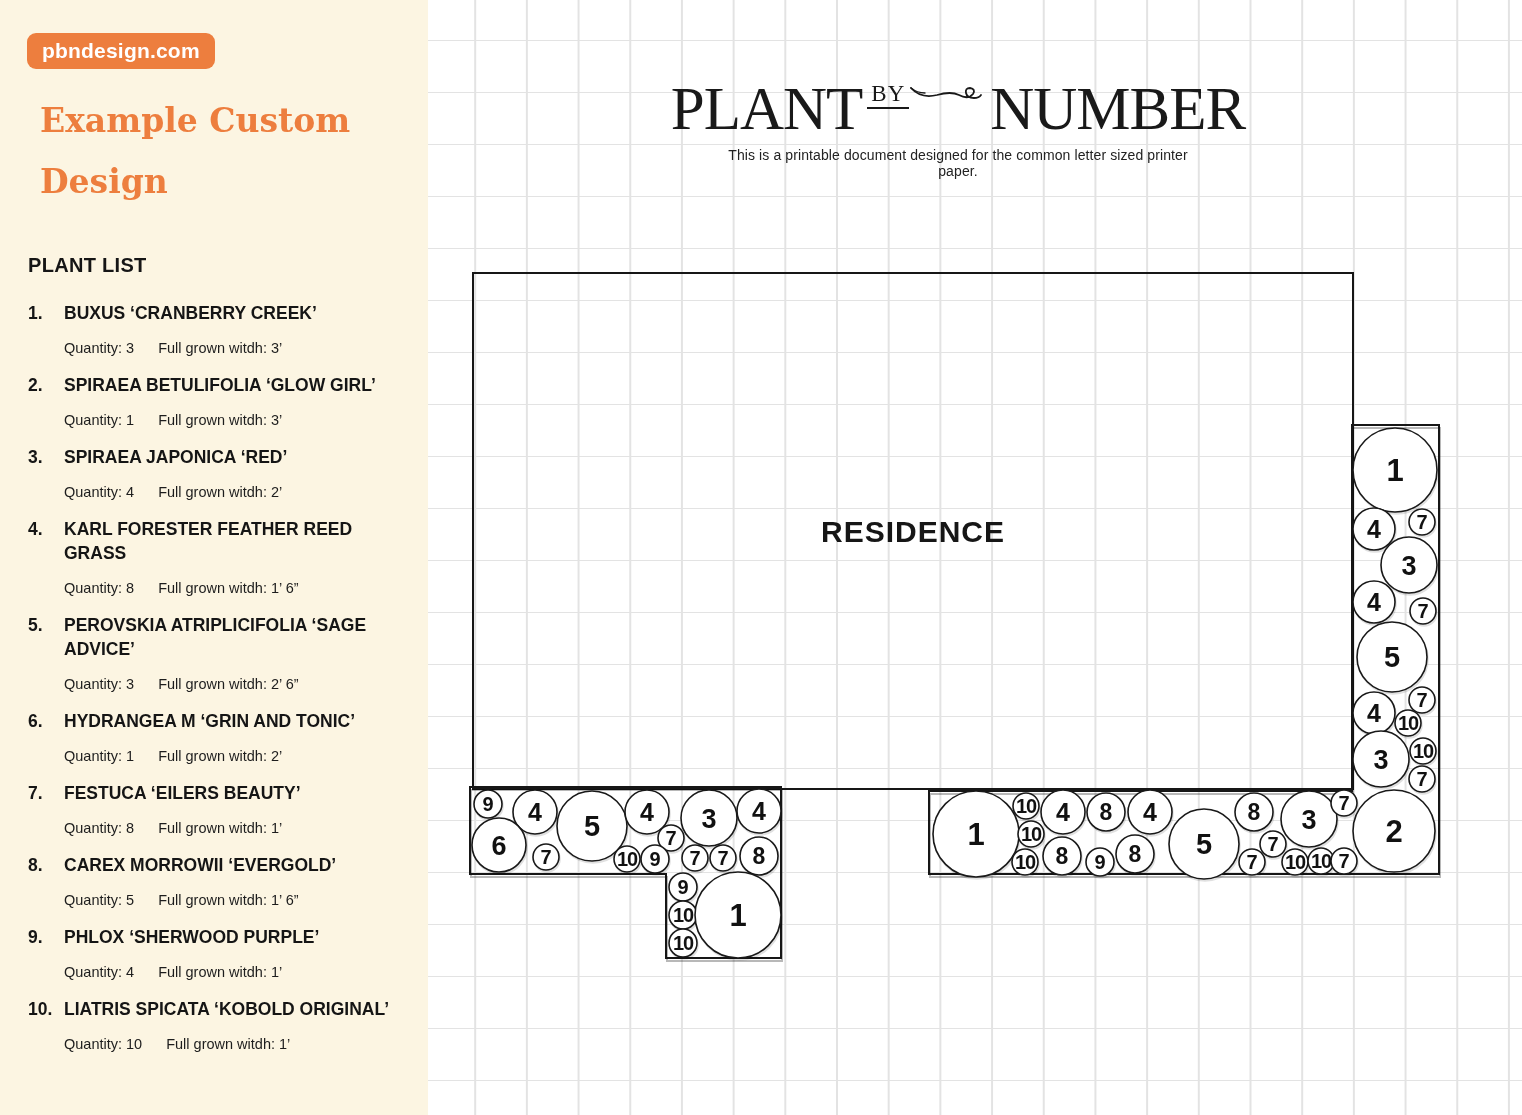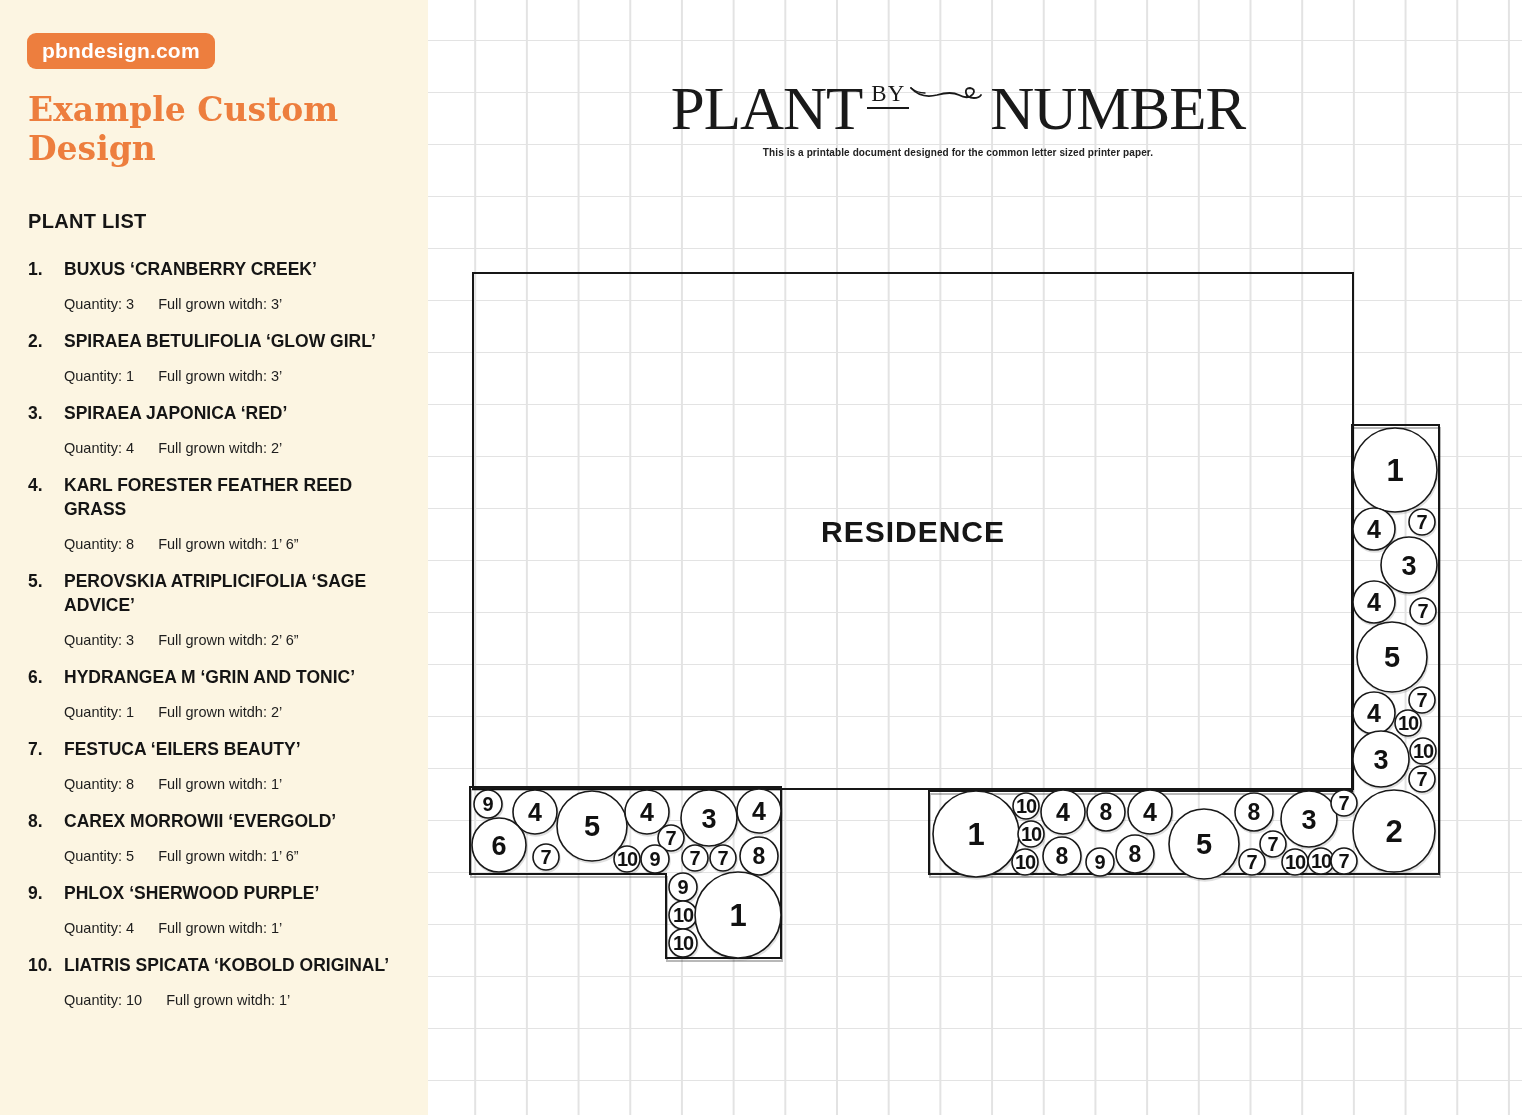--- a/index.html
+++ b/index.html
@@ -12,22 +12,22 @@
   .sidebar {
     position:absolute; left:0; top:0; width:428px; height:1115px;
     background:#fcf5e2; box-sizing:border-box; padding:33px 20px 0 27px; z-index:2;
   }
   .badge {
     display:inline-block; background:#ed7e3e; color:#ffffff;
     font-weight:700; font-size:21px; line-height:36px; padding:0 15px;
     border-radius:9px; letter-spacing:.2px;
   }
   .title {
-    margin:21px 0 0 1px; font-family:"DejaVu Serif", serif; font-weight:700;
-    font-size:33px; line-height:39px; color:#ed7e3e; width:352px;
+    margin:21px 0 0 13px; font-family:"DejaVu Serif", serif; font-weight:700;
+    font-size:33px; line-height:61px; color:#ed7e3e; width:352px;
   }
   .list-heading {
     margin:42px 0 0 1px; font-size:20px; font-weight:700; color:#151515; letter-spacing:.3px;
   }
   .plant-list { list-style:none; margin:24px 0 0 1px; padding:0; }
   .plant-item { display:flex; margin-bottom:16px; color:#151515; }
   .plant-num { flex:none; width:36px; font-weight:700; font-size:17.5px; line-height:24px; }
   .plant-name { font-weight:700; font-size:17.5px; line-height:24px; max-width:335px; }
   .plant-details { margin-top:14px; font-size:14.5px; line-height:18px; font-weight:400; color:#1d1d1d; }
   .plant-width { margin-left:24px; }
@@ -48,21 +48,21 @@
     display:flex; align-items:flex-start; justify-content:center; white-space:nowrap;
     font-family:"Liberation Serif", serif; color:#191919;
     font-size:61px; line-height:58px; letter-spacing:-1px;
   }
   .logo-by { display:inline-flex; flex-direction:row; align-items:center; margin:1px 7px 0 5px; }
   .by-text {
     font-size:23px; line-height:25px; letter-spacing:1px;
     border-bottom:2px solid #191919; padding:0 4px 1px;
   }
   .by-flourish { margin-top:0; }
-  .subtitle { margin:9px 17px 0; font-size:10px; letter-spacing:.1px; color:#222222;font-weight:bold; }
+  .subtitle { margin:9px 17px 0; font-size:14px; letter-spacing:.1px; color:#222222; }
 
   
   #diagram { position:absolute; left:0; top:0; }
   .residence-rect { fill:none; stroke:#161616; stroke-width:2; }
   .residence-label {
     font-family:"Liberation Sans", sans-serif; font-weight:700;
     font-size:30px; letter-spacing:1px; fill:#161616; text-anchor:middle;
   }
   .beds-g { filter:drop-shadow(1px 3px 0 rgba(0,0,0,.28)); }
   .bed { fill:none; stroke:#161616; stroke-width:2; }

